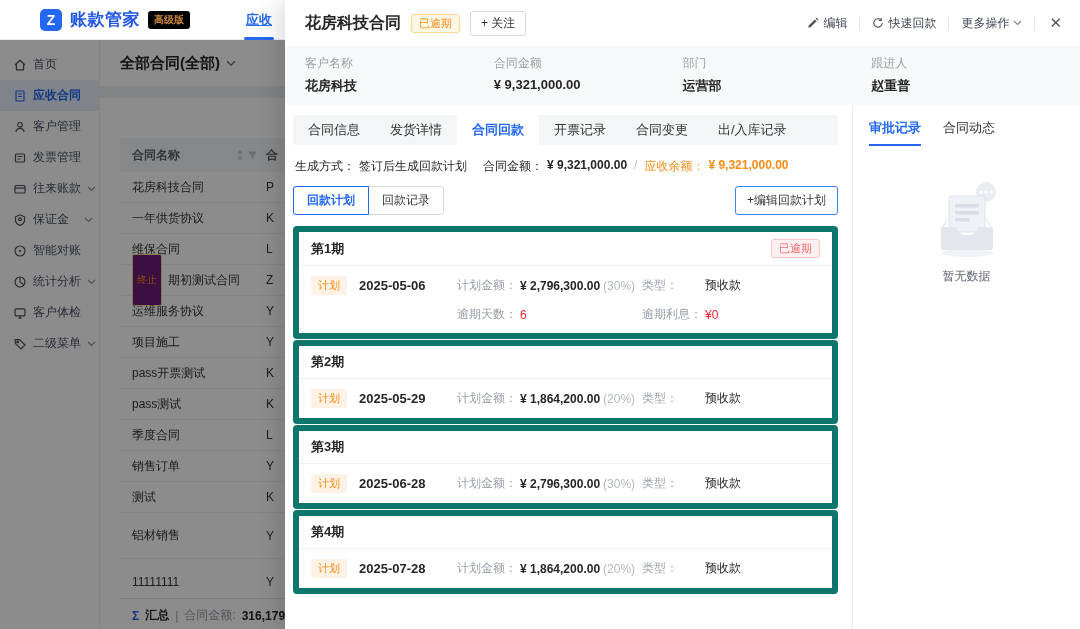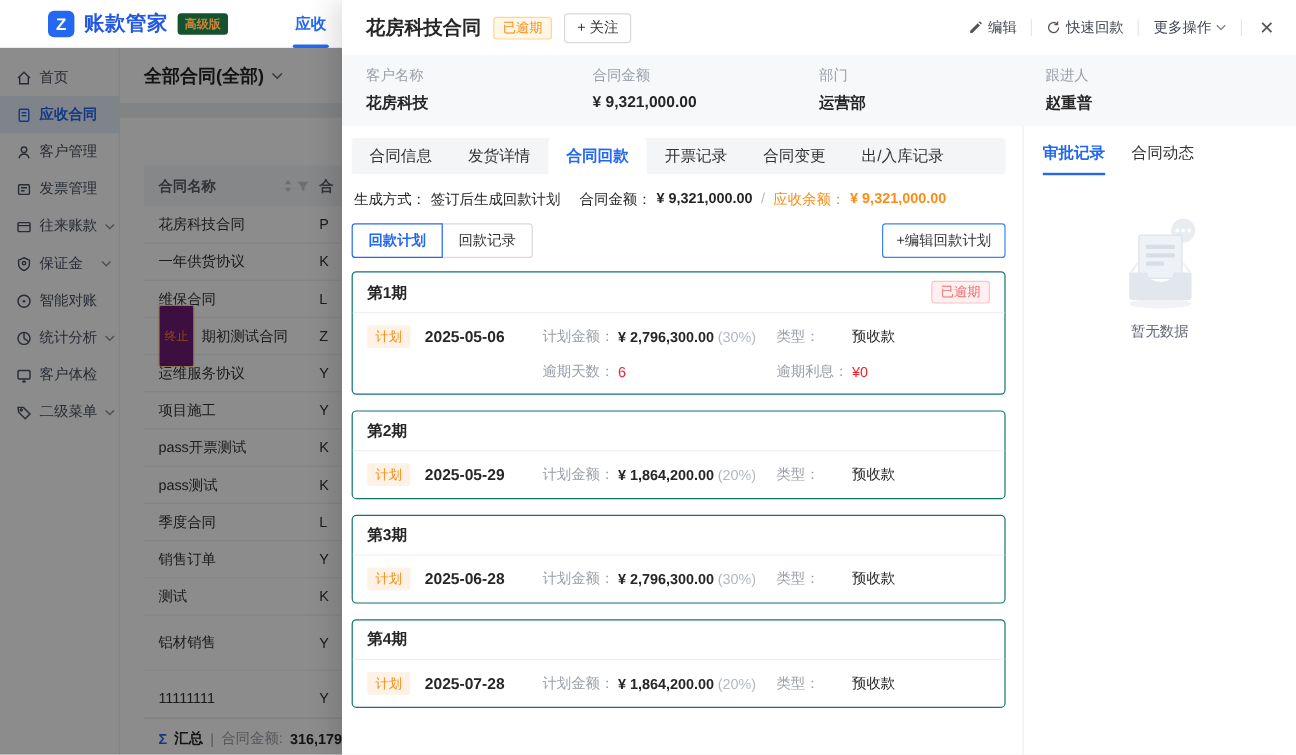--- a/index.html
+++ b/index.html
@@ -3,23 +3,23 @@
 <meta charset="utf-8">
 <style>
   * { margin:0; padding:0; box-sizing:border-box; }
   html,body { width:1080px; height:629px; overflow:hidden; }
   body { font-family:"Liberation Sans","DejaVu Sans",sans-serif; background:#fff; position:relative; color:#333; }
 
   
   .topbar { height:40px; display:flex; align-items:center; padding-left:40px; border-bottom:1px solid #ededed; background:#fff; position:relative; z-index:1; }
   .logo { width:22px; height:22px; background:#2468f2; border-radius:5px; color:#fff; font-weight:700; font-size:14px; display:flex; align-items:center; justify-content:center; }
   .brand { color:#2257e6; font-size:17px; font-weight:700; margin-left:8px; letter-spacing:.5px; }
-  .brand-badge { background:#14532d; color:#c9863b; font-size:10px; font-weight:600; padding:2px 6px; border-radius:3px; margin-left:8px; }
+  .brand-badge { background:#000000; color:#c9863b; font-size:10px; font-weight:600; padding:2px 6px; border-radius:3px; margin-left:8px; }
   .topnav { display:flex; margin-left:42px; height:40px; }
-  .nav-item { padding:0 14px; font-size:13px; color:#333; display:flex; align-items:center; position:relative; cursor:pointer; }
+  .nav-item { padding:0 14px; font-size:13px; color:#333; display:flex; align-items:center; position:relative; cursor:pointer;text-decoration:underline; }
   .nav-item.active { color:#2468f2; font-weight:700; }
   .nav-item.active::after { content:""; position:absolute; left:12px; right:12px; bottom:0; height:3px; background:#2468f2; border-radius:2px; }
 
   
   .bodywrap { position:absolute; top:40px; left:0; right:0; bottom:0; display:flex; }
   .sidebar { width:100px; background:#fff; border-right:1px solid #eee; padding-top:9px; flex:none; }
   .side-item { height:31px; display:flex; align-items:center; padding:0 6px 0 13px; gap:6px; font-size:12px; color:#4a5160; white-space:nowrap; cursor:pointer; }
   .side-item svg { flex:none; }
   .side-item.active { background:#e7effc; color:#2468f2; font-weight:600; }
   .side-item .chev { margin-left:auto; }
@@ -76,21 +76,21 @@
   .orange-b { color:#fa8c16; font-weight:700; }
 
   .toggle-row { display:flex; align-items:center; margin-bottom:11px; }
   .seg { display:flex; }
   .seg-btn { font-size:12px; padding:5px 13px; border:1px solid #d9d9d9; background:#fff; color:#333; cursor:pointer; position:relative; }
   .seg-btn:first-child { border-radius:3px 0 0 3px; }
   .seg-btn:last-child { border-radius:0 3px 3px 0; margin-left:-1px; }
   .seg-btn.active { color:#2468f2; border-color:#2468f2; z-index:1; font-weight:600; }
   .btn-edit-plan { margin-left:auto; font-size:12px; padding:5px 11px; border:1px solid #3b82f6; border-radius:3px; background:#fff; color:#333; cursor:pointer; }
 
-  .period-card { border:1px solid #0f766e; border-radius:4px; margin-bottom:13px; }
+  .period-card { border:6px solid #0f766e; border-radius:4px; margin-bottom:1px; }
   .pc-header { display:flex; align-items:center; padding:7px 12px; border-bottom:1px solid #f0f0f0; }
   .pc-title { font-size:13px; font-weight:700; color:#262626; }
   .badge-overdue-card { margin-left:auto; font-size:11px; color:#f56c6c; background:#fef0f0; border:1px solid #fbc4c4; padding:1px 7px; border-radius:3px; }
   .pc-body { padding:10px 12px; display:grid; grid-template-columns:48px 98px 1fr 178px; row-gap:11px; align-items:center; font-size:12px; }
   .tag-plan { background:#fdf2e5; color:#fa8c16; font-size:11px; padding:2px 7px; border-radius:2px; width:fit-content; }
   .p-date { font-size:13px; font-weight:700; color:#262626; }
   .p-cell { display:flex; align-items:center; gap:3px; white-space:nowrap; }
   .lab { color:#9aa0a8; }
   .amt { color:#262626; font-weight:700; }
   .pct { color:#b3b9c0; }

